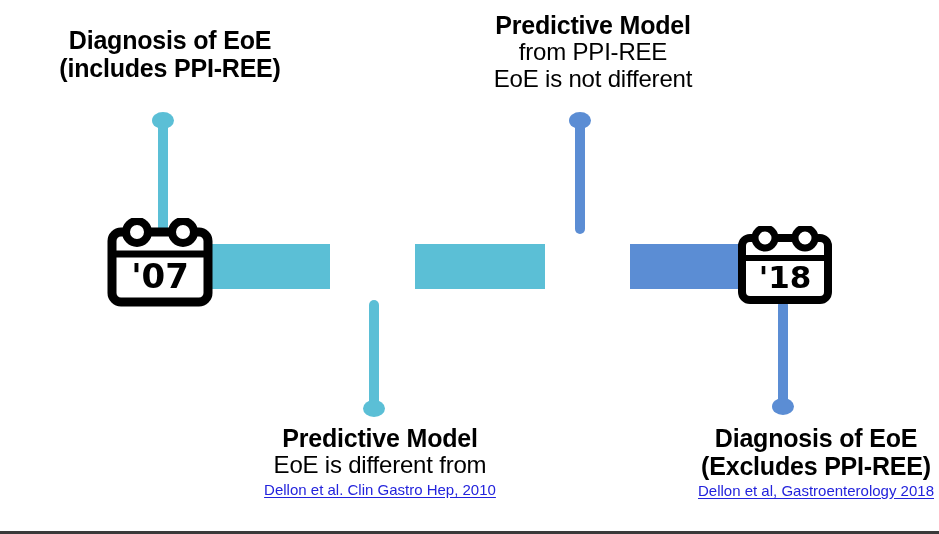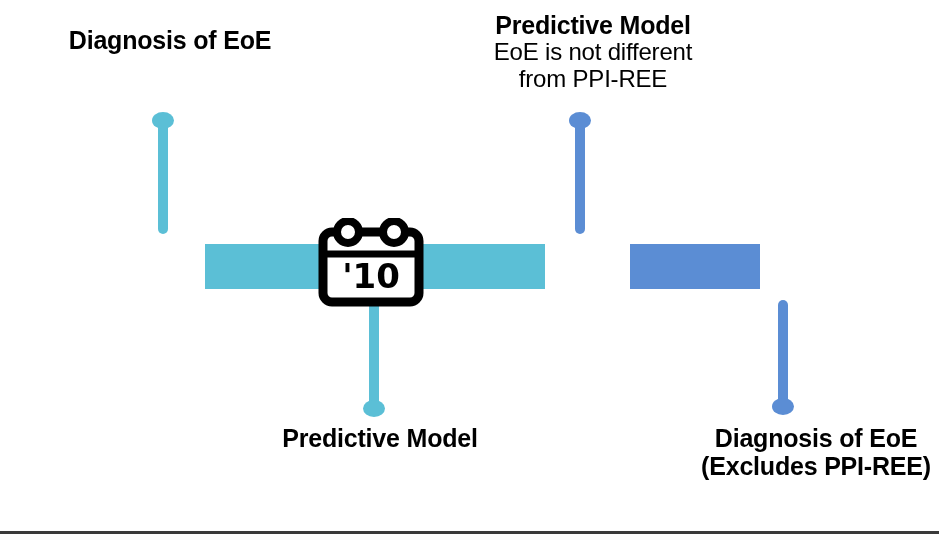--- a/index.html
+++ b/index.html
@@ -127,46 +127,59 @@
   <div class="stem" id="stem-2015">
     <div class="stem-dot"></div>
   </div>
   <div class="stem" id="stem-2010">
     <div class="stem-dot"></div>
   </div>
   <div class="stem" id="stem-2018">
     <div class="stem-dot"></div>
   </div>
 
-
-  <div class="cal" id="cal-2010">
+  <div class="cal" id="cal-2007">
     <svg width="112" height="90" viewBox="0 0 112 90">
       <rect x="8" y="14" width="96" height="70" rx="9" ry="9" fill="#ffffff" stroke="#000000" stroke-width="9"></rect>
       <line x1="12" y1="36" x2="100" y2="36" stroke="#000000" stroke-width="7"></line>
       <circle cx="33" cy="14" r="11" fill="#ffffff" stroke="#000000" stroke-width="8"></circle>
       <circle cx="79" cy="14" r="11" fill="#ffffff" stroke="#000000" stroke-width="8"></circle>
-      <text class="cal-year" x="56" y="70" font-size="34" text-anchor="middle">'10</text>
+      <text class="cal-year" x="56" y="70" font-size="34" text-anchor="middle">'07</text>
     </svg>
   </div>
 
 
 
+  <div class="cal" id="cal-2018">
+    <svg width="100" height="80" viewBox="0 0 100 80">
+      <rect x="7" y="12" width="86" height="62" rx="8" ry="8" fill="#ffffff" stroke="#000000" stroke-width="8"></rect>
+      <line x1="11" y1="32" x2="89" y2="32" stroke="#000000" stroke-width="6"></line>
+      <circle cx="30" cy="12" r="10" fill="#ffffff" stroke="#000000" stroke-width="7"></circle>
+      <circle cx="70" cy="12" r="10" fill="#ffffff" stroke="#000000" stroke-width="7"></circle>
+      <text class="cal-year" x="50" y="62" font-size="31" text-anchor="middle">'18</text>
+    </svg>
+  </div>
+
   <div class="annot" id="annot-2007">
     <div class="ttl">Diagnosis of EoE</div>
+    <div class="ttl">(includes PPI-REE)</div>
   </div>
 
   <div class="annot" id="annot-2015">
     <div class="ttl">Predictive Model</div>
+    <div class="sub">from PPI-REE</div>
     <div class="sub">EoE is not different</div>
-    <div class="sub">from PPI-REE</div>
   </div>
 
   <div class="annot" id="annot-2010">
     <div class="ttl">Predictive Model</div>
+    <div class="sub">EoE is different from</div>
+    <a class="cite" href="#">Dellon et al. Clin Gastro Hep, 2010</a>
   </div>
 
   <div class="annot" id="annot-2018">
     <div class="ttl">Diagnosis of EoE</div>
     <div class="ttl">(Excludes PPI-REE)</div>
+    <a class="cite" href="#">Dellon et al, Gastroenterology 2018</a>
   </div>
 
   <div class="bottom-rule"></div>
 </div>
 
 </body></html>

